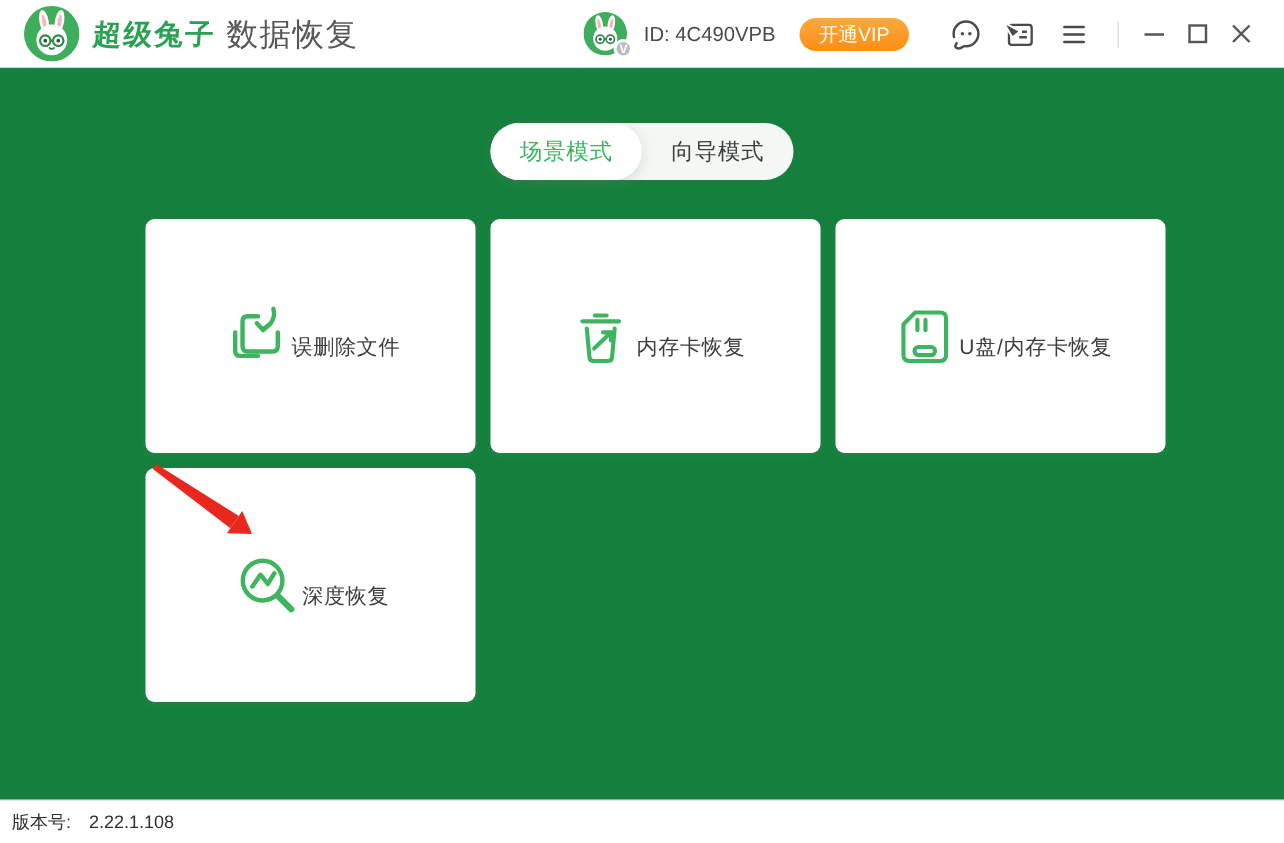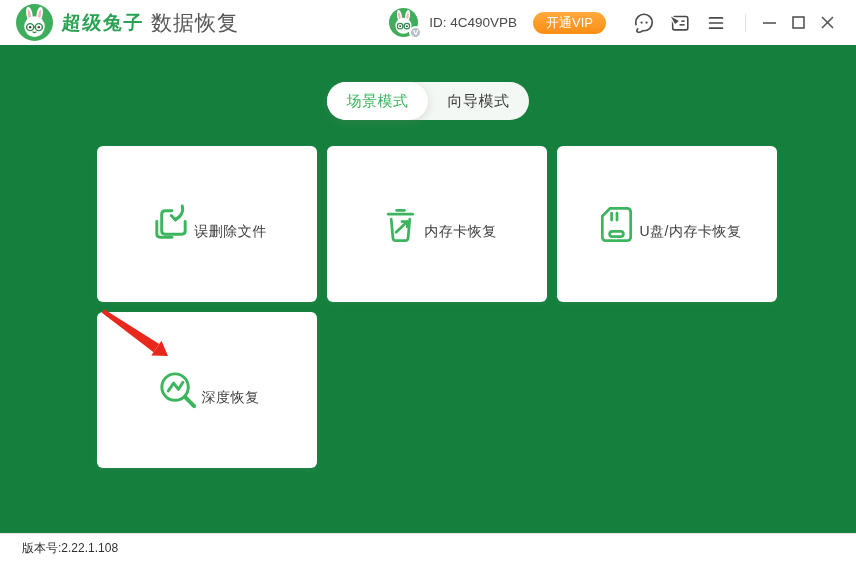--- a/index.html
+++ b/index.html
@@ -69,23 +69,23 @@
     box-shadow: 0 2px 5px rgba(150,158,165,0.10);
   }
   .cicon { width: 47px; height: 47px; color: #3cb55e; display: block; }
   .clabel { margin-top: 15px; font-size: 14px; color: #3d3d3d; letter-spacing: 0.5px; }
 
   .red-arrow { position: absolute; left: 95px; top: 258px; width: 90px; height: 64px; z-index: 3; pointer-events: none; }
 
   
   .footer {
     flex: 0 0 29px; background: #fff; border-top: 1px solid #e5e7e9;
-    display: flex; align-items: center; padding: 0 22px; font-size: 12px; color: #303030;
-  }
-  .footer .ver { margin-left: 0; }
+    display: flex; align-items: center; padding: 0 8px; font-size: 12px; color: #303030;
+  }
+  .footer .ver { margin-left: 12px; }
 </style>
 </head>
 <body>
 
 <div class="app">
 
   <header class="titlebar">
     <div class="brand">
       <svg class="logo" viewBox="0 0 36 36">
         <circle cx="18" cy="18" r="18" fill="#3fae5c"></circle>

